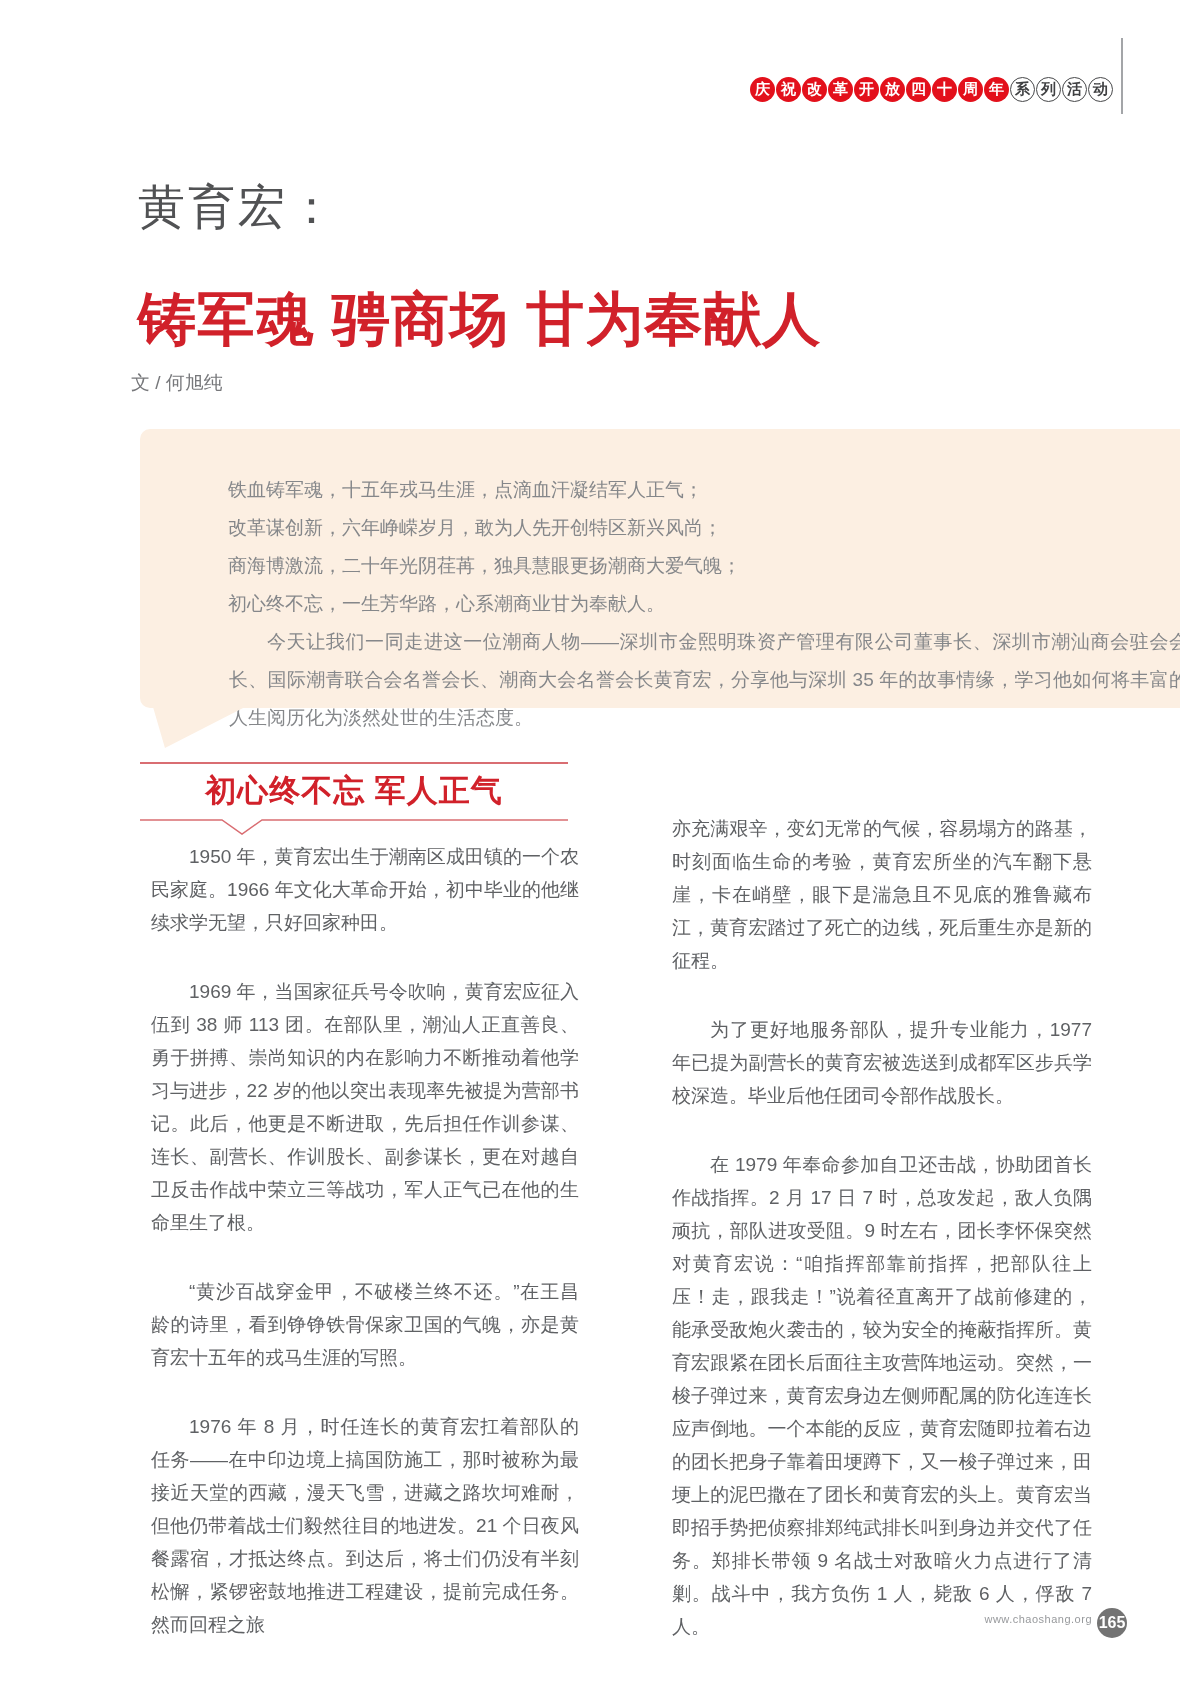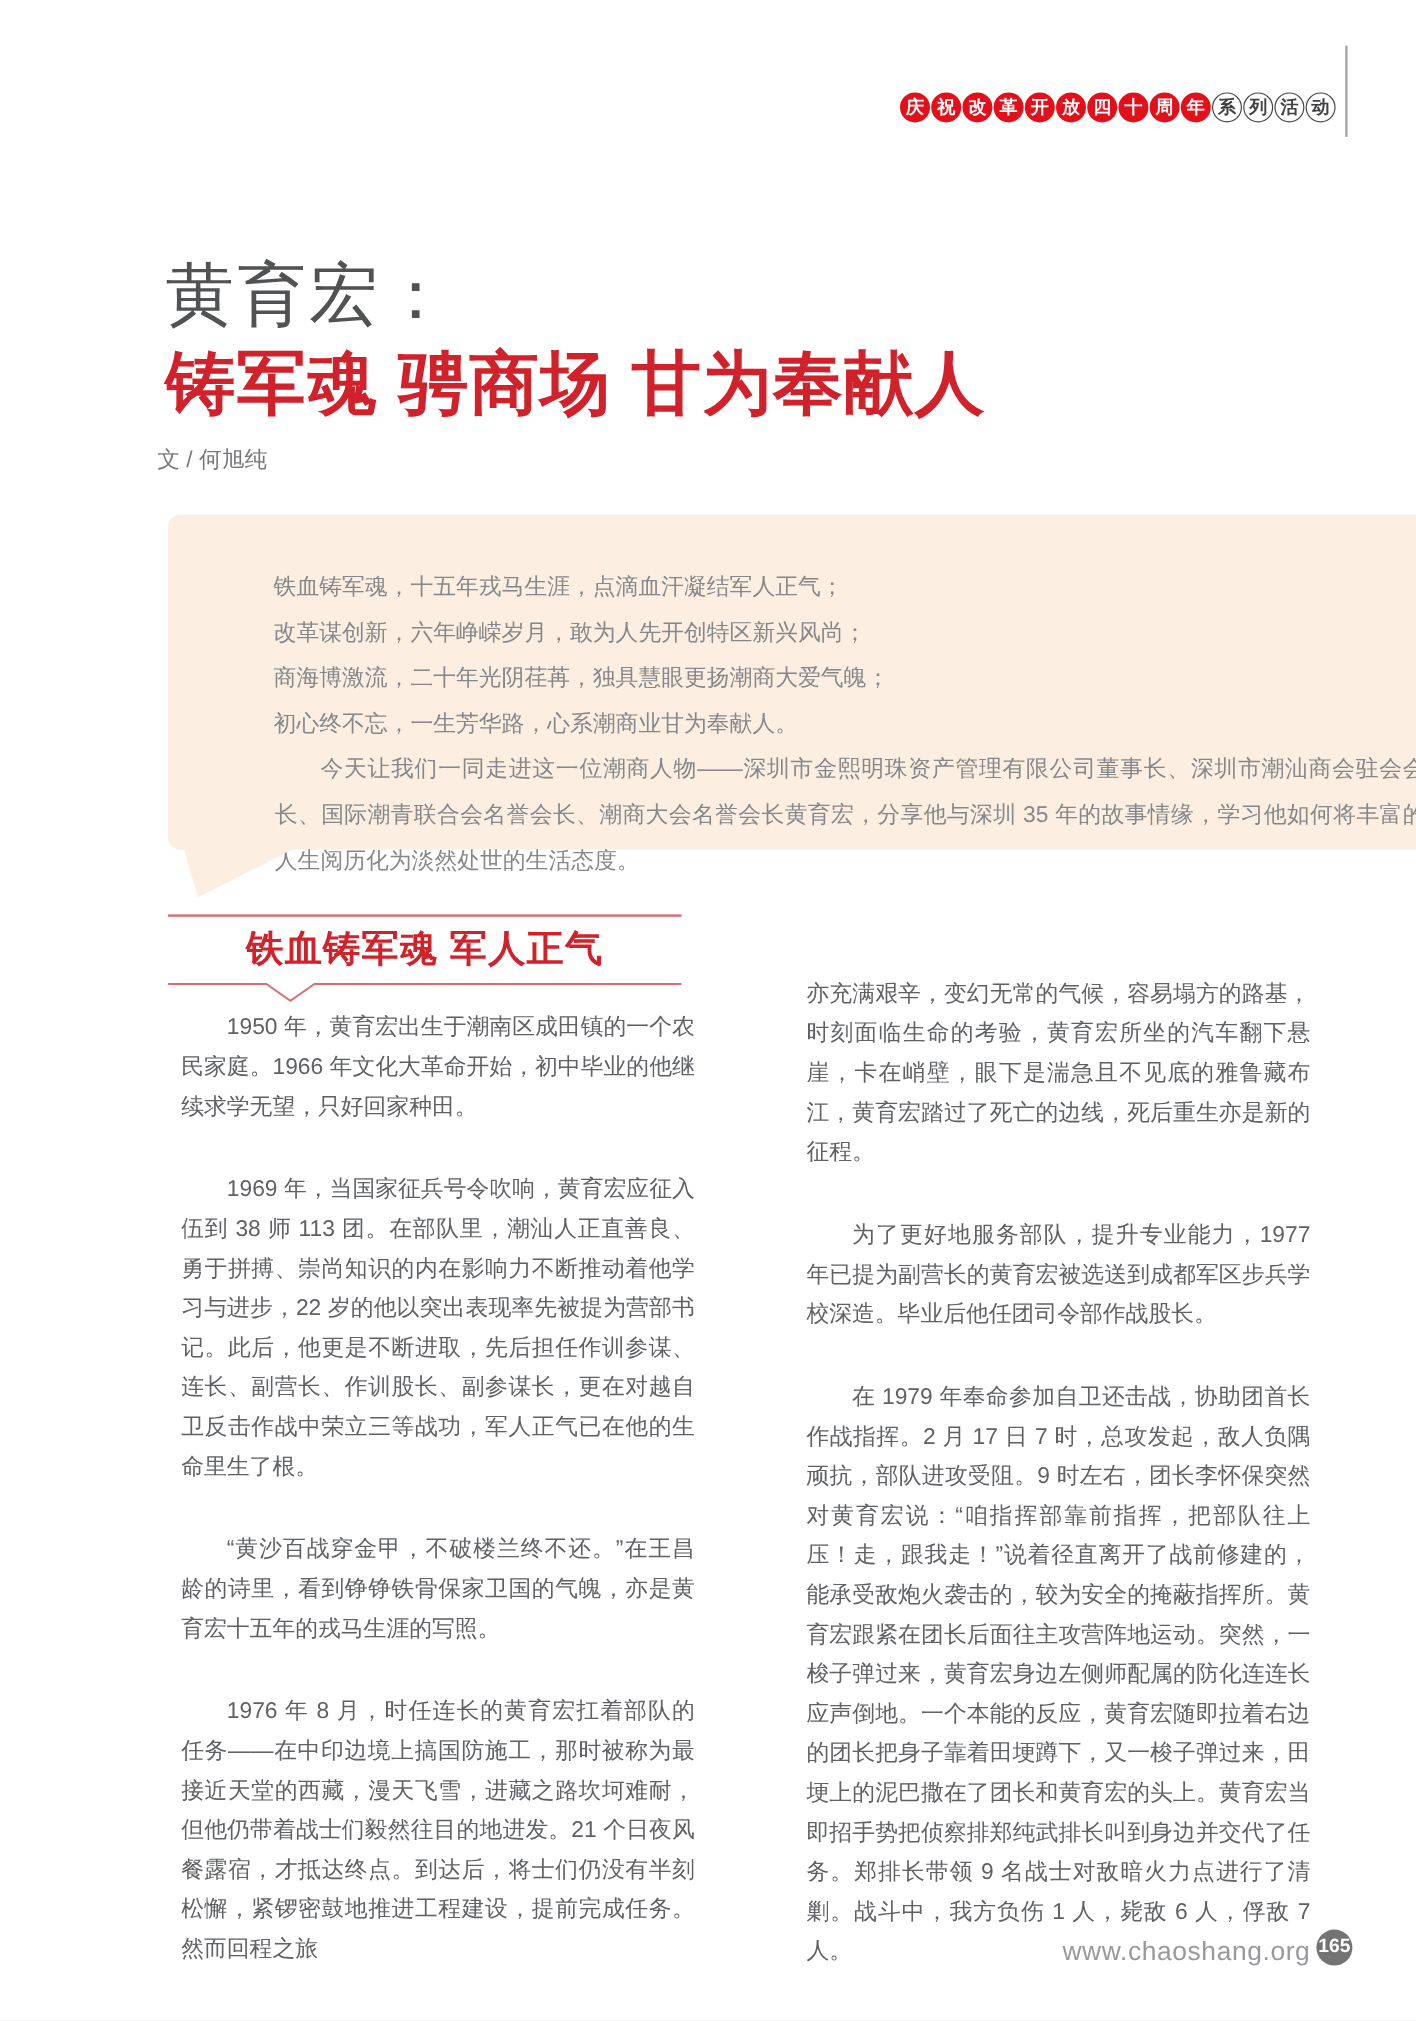--- a/index.html
+++ b/index.html
@@ -24,22 +24,22 @@
     box-sizing:border-box;
   }
   .banner .c.red{background:#e3101b;color:#ffffff;}
   .banner .c.outline{background:#ffffff;border:1.5px solid #47484a;color:#404143;}
   .vrule{
     position:absolute;left:1121px;top:38px;
     width:2px;height:76px;background:#a3a5a8;
   }
   
   .title-name{
-    position:absolute;left:138px;top:208px;
-    font-size:57px;color:#515254;font-weight:500;letter-spacing:3px;
+    position:absolute;left:138px;top:176px;
+    font-size:47px;color:#515254;font-weight:500;letter-spacing:3px;
   }
   .title-headline{
     position:absolute;left:138px;top:281px;
     font-size:58px;color:#d1212a;font-weight:700;letter-spacing:1px;
   }
   .byline{
     position:absolute;left:131px;top:370px;
     font-size:19px;color:#77787b;
   }
   
@@ -77,21 +77,21 @@
     text-align:justify;
   }
   .col-left{left:151px;top:840px;width:428px;}
   .col-right{left:672px;top:812px;width:420px;}
   .col p{margin:0 0 36px 0;}
   .col p.indent{text-indent:2em;}
   .col p:last-child{margin-bottom:0;}
   
   .footer-site{
     position:absolute;right:88px;top:1613px;
-    font-size:22px;color:#97999c;letter-spacing:0.5px;
+    font-size:11px;color:#97999c;letter-spacing:0.5px;
   }
   .footer-page{
     position:absolute;left:1097px;top:1608px;
     width:30px;height:30px;border-radius:50%;
     background:#737373;color:#ffffff;
     display:flex;align-items:center;justify-content:center;
     font-size:16px;font-weight:700;
   }
 </style>
 </head>
@@ -124,21 +124,21 @@
   <div class="quote-box">
     <div class="poem">铁血铸军魂，十五年戎马生涯，点滴血汗凝结军人正气；</div>
     <div class="poem">改革谋创新，六年峥嵘岁月，敢为人先开创特区新兴风尚；</div>
     <div class="poem">商海博激流，二十年光阴荏苒，独具慧眼更扬潮商大爱气魄；</div>
     <div class="poem">初心终不忘，一生芳华路，心系潮商业甘为奉献人。</div>
     <div class="qpara">今天让我们一同走进这一位潮商人物——深圳市金熙明珠资产管理有限公司董事长、深圳市潮汕商会驻会会长、国际潮青联合会名誉会长、潮商大会名誉会长黄育宏，分享他与深圳 35 年的故事情缘，学习他如何将丰富的人生阅历化为淡然处世的生活态度。</div>
   </div>
   <div class="quote-tail"></div>
 
   <div class="rule-top"></div>
-  <div class="section-heading">铁血铸军魂 军人正气</div>
+  <div class="section-heading">初心终不忘 军人正气</div>
   <svg class="rule-notch" viewBox="0 0 428 20" preserveAspectRatio="none">
     <polyline points="0,2 82,2 102,16 122,2 428,2" fill="none" stroke="#d96d72" stroke-width="1.5"></polyline>
   </svg>
 
   <div class="col col-left">
     <p class="indent">1950 年，黄育宏出生于潮南区成田镇的一个农民家庭。1966 年文化大革命开始，初中毕业的他继续求学无望，只好回家种田。</p>
     <p class="indent">1969 年，当国家征兵号令吹响，黄育宏应征入伍到 38 师 113 团。在部队里，潮汕人正直善良、勇于拼搏、崇尚知识的内在影响力不断推动着他学习与进步，22 岁的他以突出表现率先被提为营部书记。此后，他更是不断进取，先后担任作训参谋、连长、副营长、作训股长、副参谋长，更在对越自卫反击作战中荣立三等战功，军人正气已在他的生命里生了根。</p>
     <p class="indent">“黄沙百战穿金甲，不破楼兰终不还。”在王昌龄的诗里，看到铮铮铁骨保家卫国的气魄，亦是黄育宏十五年的戎马生涯的写照。</p>
     <p class="indent">1976 年 8 月，时任连长的黄育宏扛着部队的任务——在中印边境上搞国防施工，那时被称为最接近天堂的西藏，漫天飞雪，进藏之路坎坷难耐，但他仍带着战士们毅然往目的地进发。21 个日夜风餐露宿，才抵达终点。到达后，将士们仍没有半刻松懈，紧锣密鼓地推进工程建设，提前完成任务。然而回程之旅</p>
   </div>

